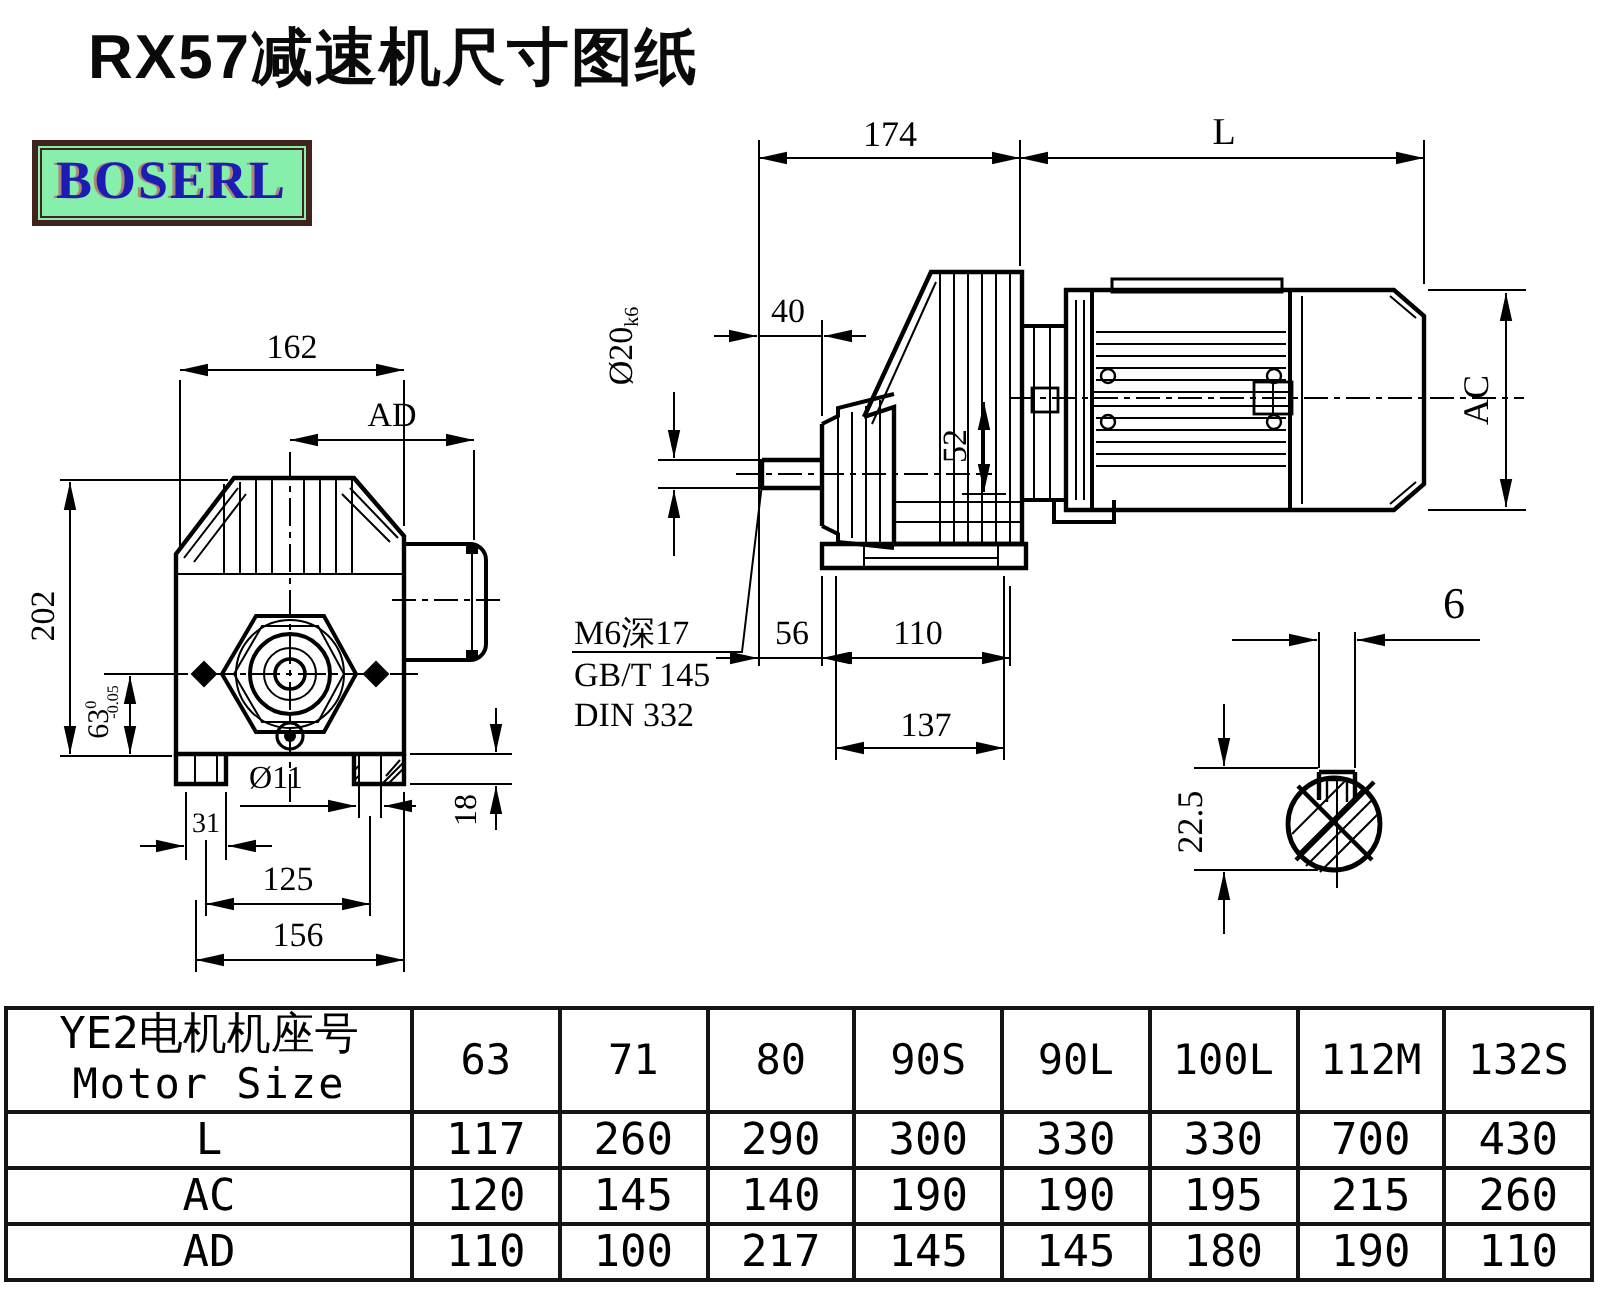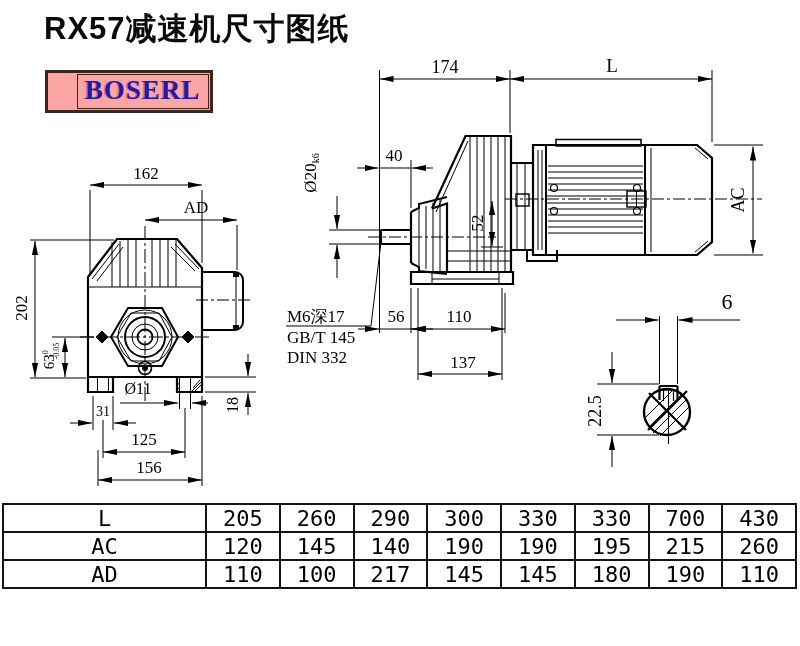--- a/index.html
+++ b/index.html
@@ -1,20 +1,20 @@
 <!DOCTYPE html>
 <html><head>
 <meta charset="utf-8">
 <style>
   html,body{margin:0;padding:0;background:#ffffff;}
   .page{position:relative;width:800px;height:646px;background:#fff;overflow:hidden;
         font-family:"Liberation Serif",serif;color:#000;}
   .title{position:absolute;left:44px;top:8px;font-family:"Liberation Sans",sans-serif;
          font-weight:bold;font-size:31px;letter-spacing:1px;color:#0a0a0a;}
-  .logo{position:absolute;left:45px;top:70px;border:3px solid #42221c;background:#fca5a5;padding-left:28px;}
+  .logo{position:absolute;left:16px;top:70px;border:3px solid #42221c;background:#86efac;}
   .logo-inner{border:1px solid #42221c;margin:1px;padding:0px 7px 2px 7px;}
   .logo-text{font-family:"Liberation Serif",serif;font-weight:bold;font-size:27px;
              color:#1c1cb4;letter-spacing:1px;text-shadow:-1.5px 0 0 rgba(205,50,70,.55);}
   svg text{font-family:"Liberation Serif",serif;fill:#000;}
   .dims{font-size:17px;}
   table.spec{position:absolute;left:2px;top:503px;width:795px;border-collapse:collapse;
              table-layout:fixed;font-family:"DejaVu Sans Mono",monospace;text-align:center;}
   table.spec td{border:2px solid #141414;padding:0;vertical-align:middle;}
   td.hdrcell{height:50px;line-height:24px;font-size:21px;}
   tr.datarow td{height:26px;font-size:22px;}
@@ -244,23 +244,37 @@
       <col>
         <col>
         <col>
         <col>
         <col>
         <col>
         <col>
         <col>
     </colgroup>
     <tbody>
+      <tr>
+        <td class="hdrcell">
+          <div class="cn">YE2电机机座号</div>
+          <div class="en">Motor Size</div>
+        </td>
+        <td class="hdrcell">63</td>
+        <td class="hdrcell">71</td>
+        <td class="hdrcell">80</td>
+        <td class="hdrcell">90S</td>
+        <td class="hdrcell">90L</td>
+        <td class="hdrcell">100L</td>
+        <td class="hdrcell">112M</td>
+        <td class="hdrcell">132S</td>
+      </tr>
       <tr class="datarow">
         <td>L</td>
-        <td>205</td>
+        <td>117</td>
         <td>260</td>
         <td>290</td>
         <td>300</td>
         <td>330</td>
         <td>330</td>
         <td>700</td>
         <td>430</td>
       </tr>
       <tr class="datarow">
         <td>AC</td>

